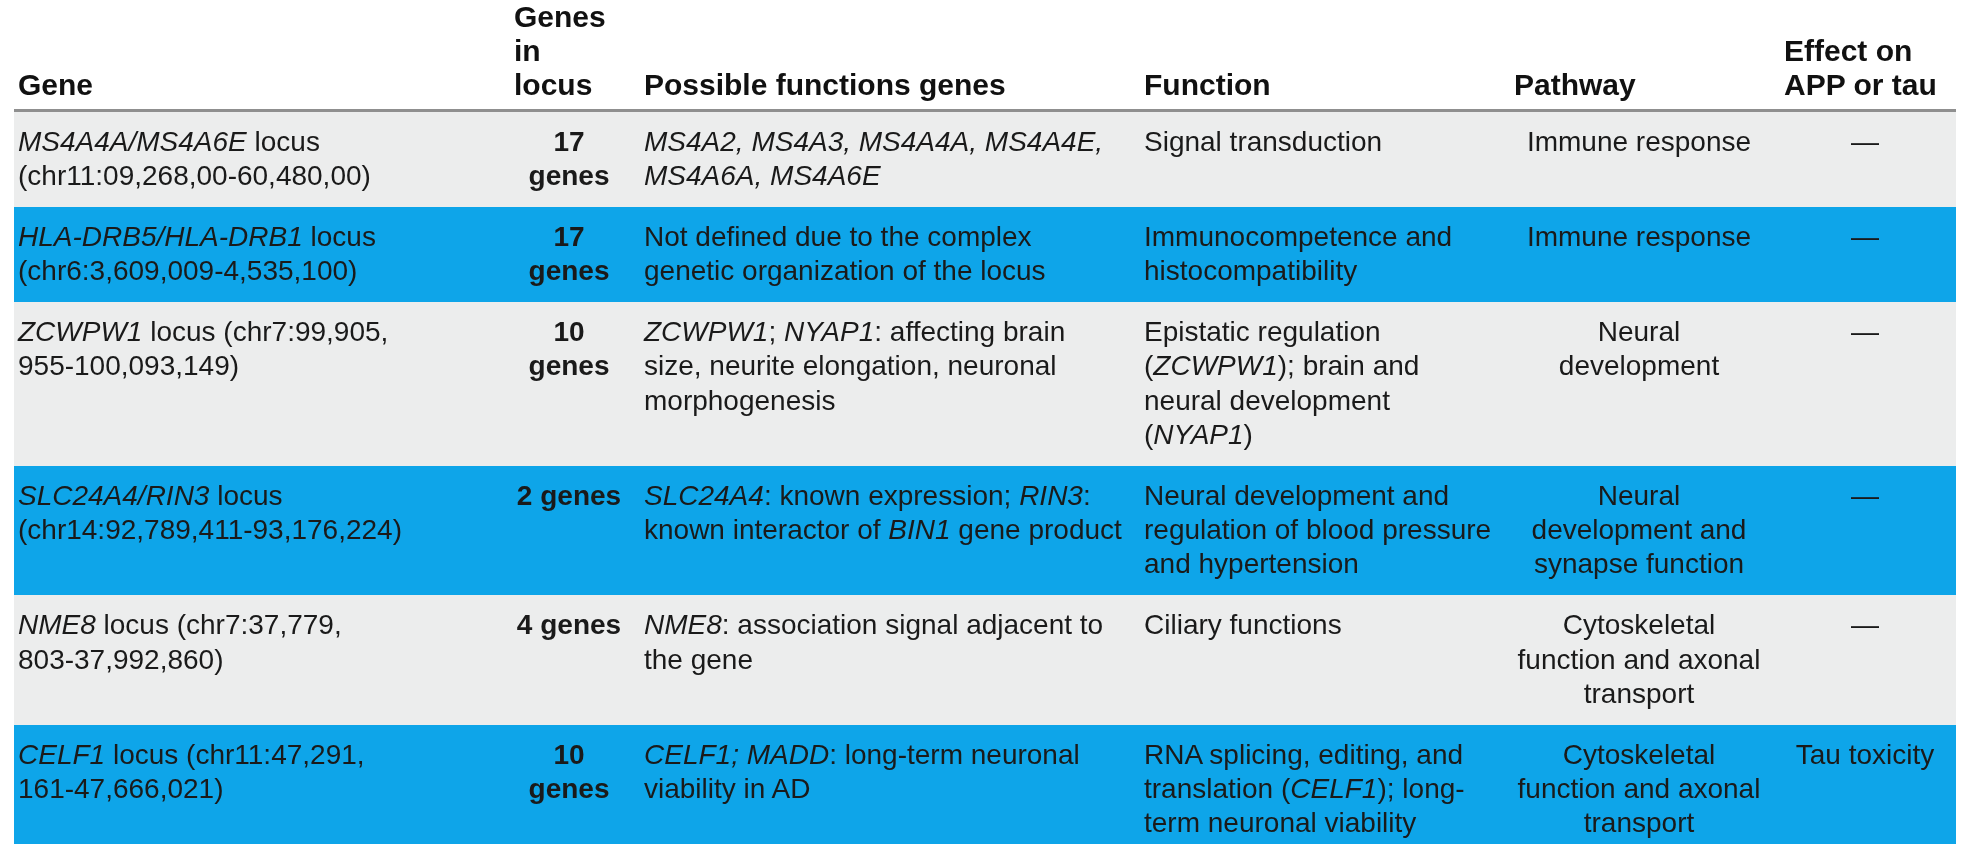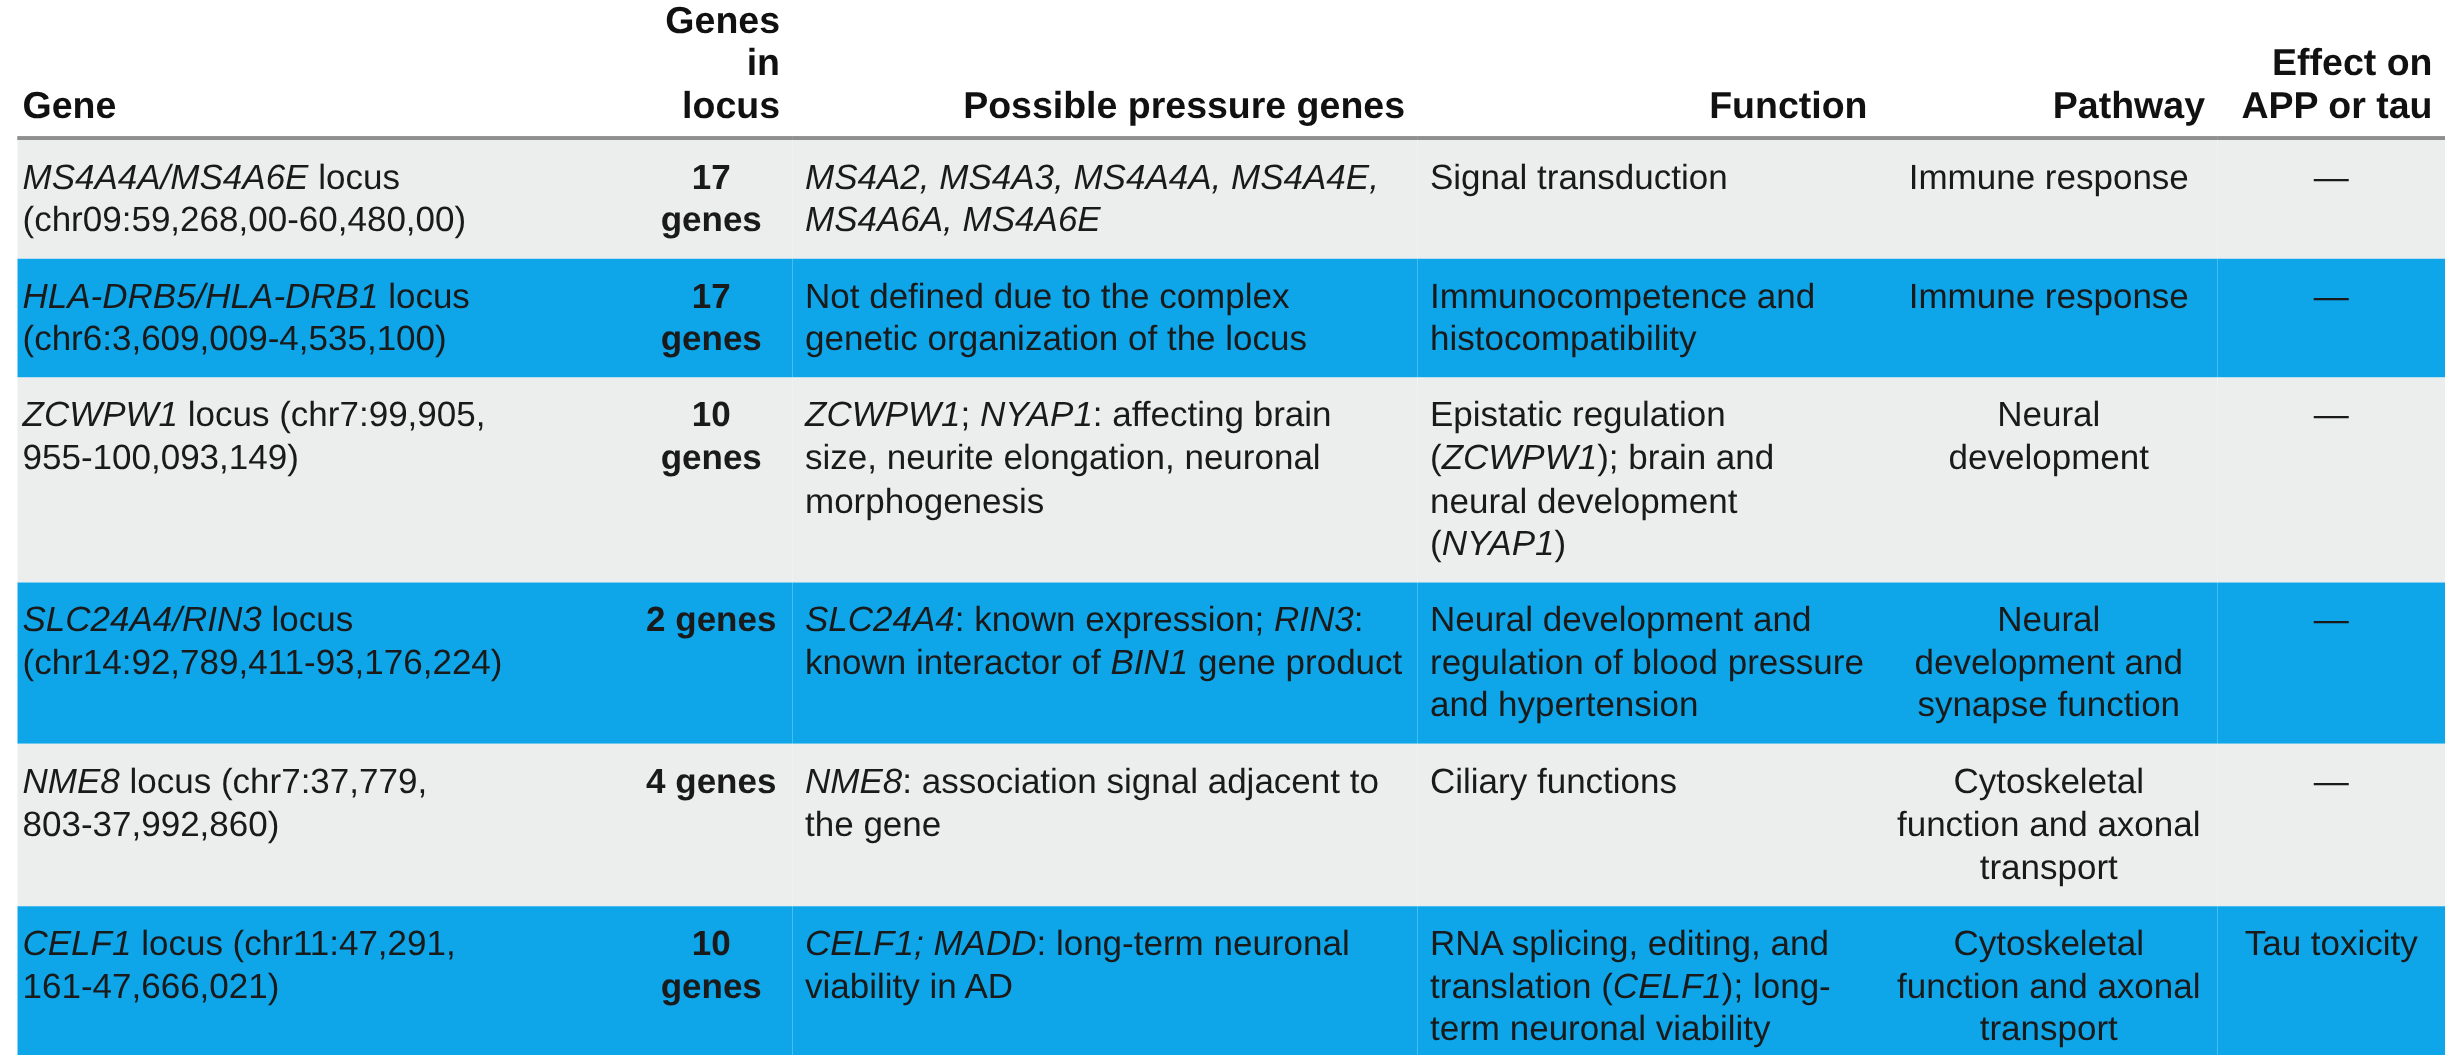--- a/index.html
+++ b/index.html
@@ -34,21 +34,21 @@
   col.c-path     { width: 270px; }
   col.c-effect   { width: 182px; }
 
   thead th {
     font-size: 30px;
     font-weight: bold;
     line-height: 1.13;
     padding: 0 10px 7px 10px;
     vertical-align: bottom;
     color: #111111;
-    text-align: right;
+    text-align: left;
   }
   thead th.align-left { text-align: left; padding-left: 4px; }
 
   thead tr.head-row th {
     border-bottom: 3px solid #8f8f8f;
   }
 
   tbody td {
     font-size: 28px;
     line-height: 1.22;
@@ -79,29 +79,29 @@
         <col class="c-count">
         <col class="c-cand">
       <col class="c-func">
         <col class="c-path">
         <col class="c-effect">
     </colgroup>
     <thead>
       <tr class="head-row">
         <th class="align-left"><span>Gene</span></th>
         <th><span>Genes in</span><br><span>locus</span></th>
-        <th><span>Possible pressure genes</span></th>
+        <th><span>Possible functions genes</span></th>
         <th><span>Function</span></th>
         <th><span>Pathway</span></th>
         <th><span>Effect on</span><br><span>APP or tau</span></th>
       </tr>
     </thead>
     <tbody id="table-body">
         <tr class="shade">
-          <td class="col-gene"><span class="ital">MS4A4A/MS4A6E</span><span> locus</span><br><span>(chr09:59,268,00-60,480,00)</span></td>
+          <td class="col-gene"><span class="ital">MS4A4A/MS4A6E</span><span> locus</span><br><span>(chr11:09,268,00-60,480,00)</span></td>
           <td class="col-count">17 genes</td>
           <td class="col-cand"><span class="ital">MS4A2, MS4A3, MS4A4A, MS4A4E, MS4A6A, MS4A6E</span><span></span></td>
           <td class="col-func">Signal transduction</td>
           <td class="col-path">Immune response</td>
           <td class="col-effect">—</td>
         </tr>
         <tr class="plain">
           <td class="col-gene"><span class="ital">HLA-DRB5/HLA-DRB1</span><span> locus</span><br><span>(chr6:3,609,009-4,535,100)</span></td>
           <td class="col-count">17 genes</td>
           <td class="col-cand"><span class="ital"></span><span>Not defined due to the complex genetic organization of the locus</span></td>

